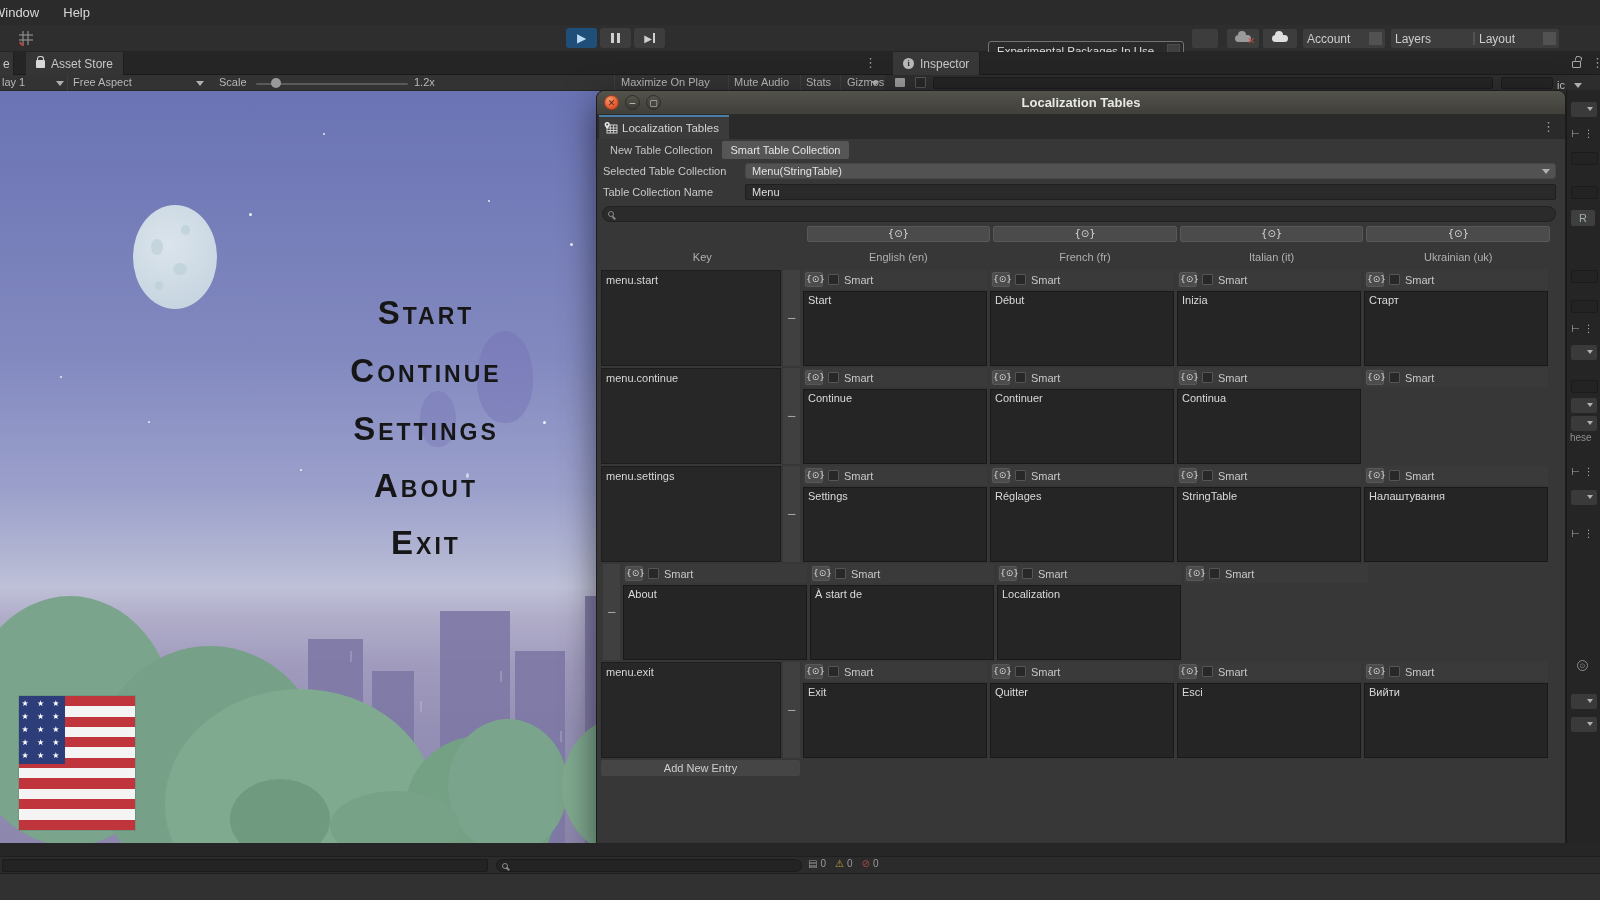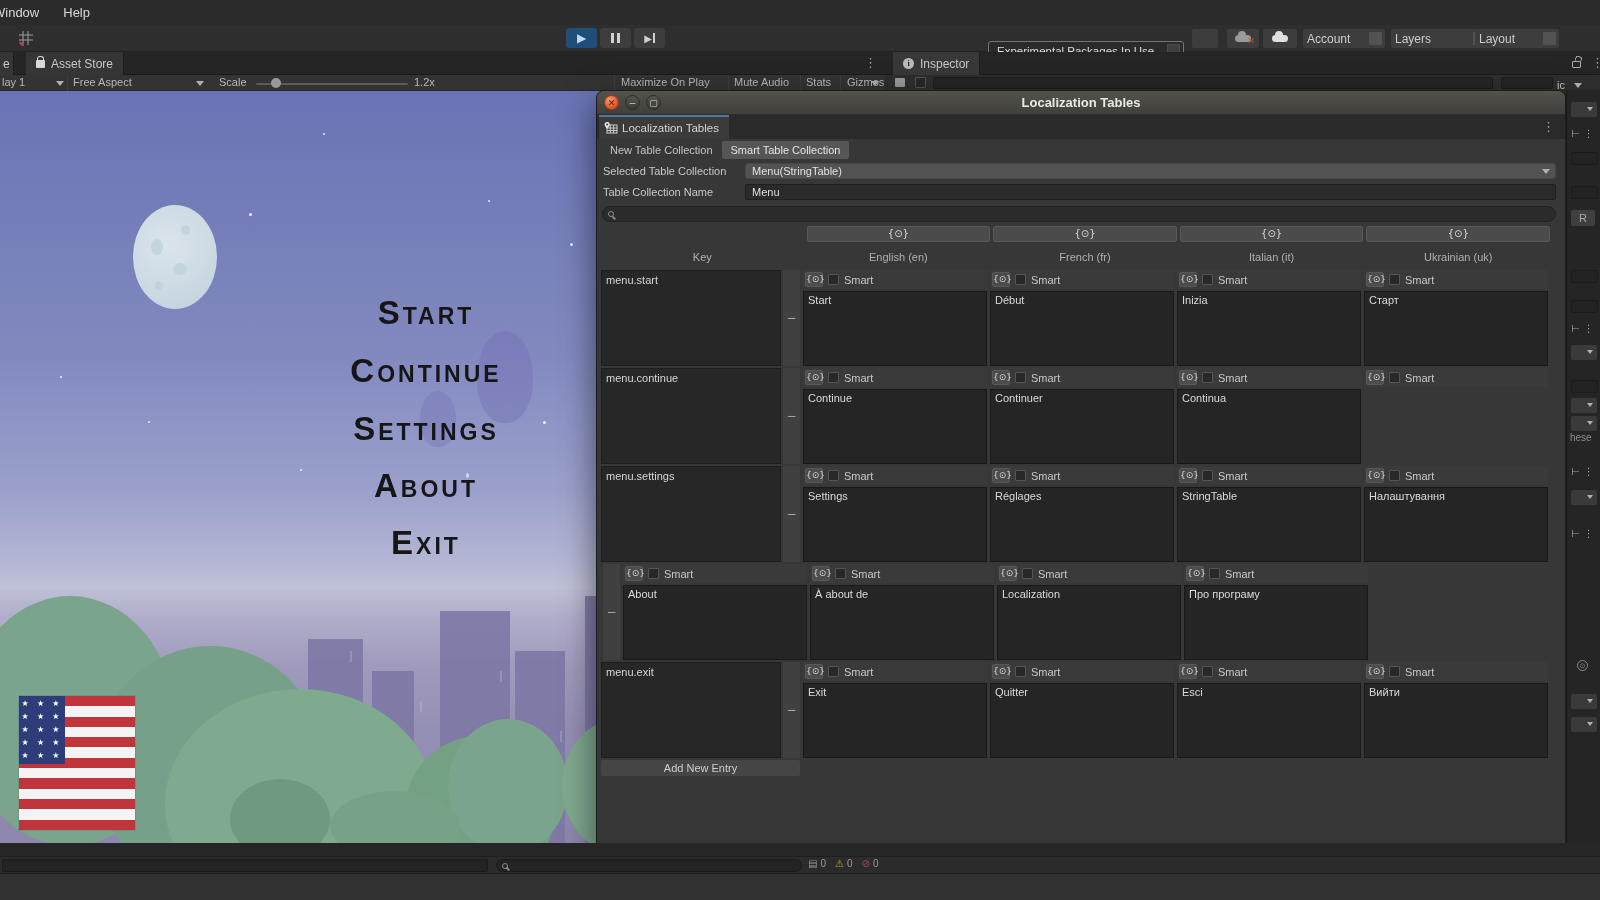--- a/index.html
+++ b/index.html
@@ -514,39 +514,38 @@
     </div>
     <div class="value-area">About</div>
   </div>
 
   <div class="lang-cell">
     <div class="smart-strip">
       <span class="meta-btn g">{⊙}</span>
       <span class="chk"></span>
       <span class="smart-label">Smart</span>
     </div>
-    <div class="value-area">À about de</div>
+    <div class="value-area">À start de</div>
   </div>
 
   <div class="lang-cell">
     <div class="smart-strip">
       <span class="meta-btn g">{⊙}</span>
       <span class="chk"></span>
       <span class="smart-label">Smart</span>
     </div>
     <div class="value-area">Localization</div>
   </div>
 
   <div class="lang-cell">
     <div class="smart-strip">
       <span class="meta-btn g">{⊙}</span>
       <span class="chk"></span>
       <span class="smart-label">Smart</span>
     </div>
-    <div class="value-area">Про програму</div>
   </div>
 </div>
           <div class="t-row">
             <div class="key-cell">menu.exit</div>
             <div class="handle g">−</div>
   <div class="lang-cell">
     <div class="smart-strip">
       <span class="meta-btn g">{⊙}</span>
       <span class="chk"></span>
       <span class="smart-label">Smart</span>

